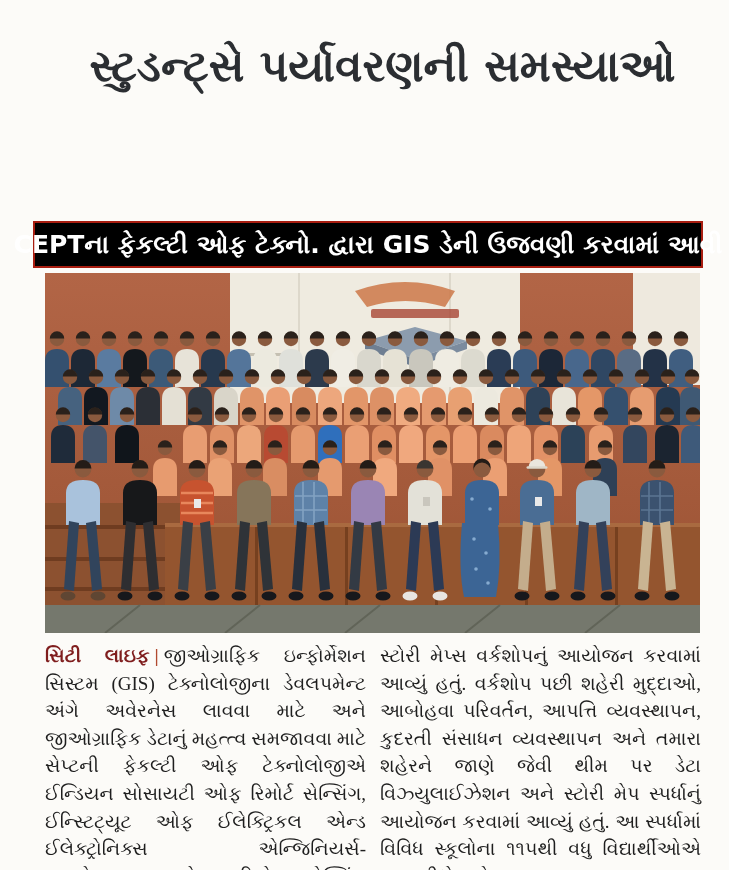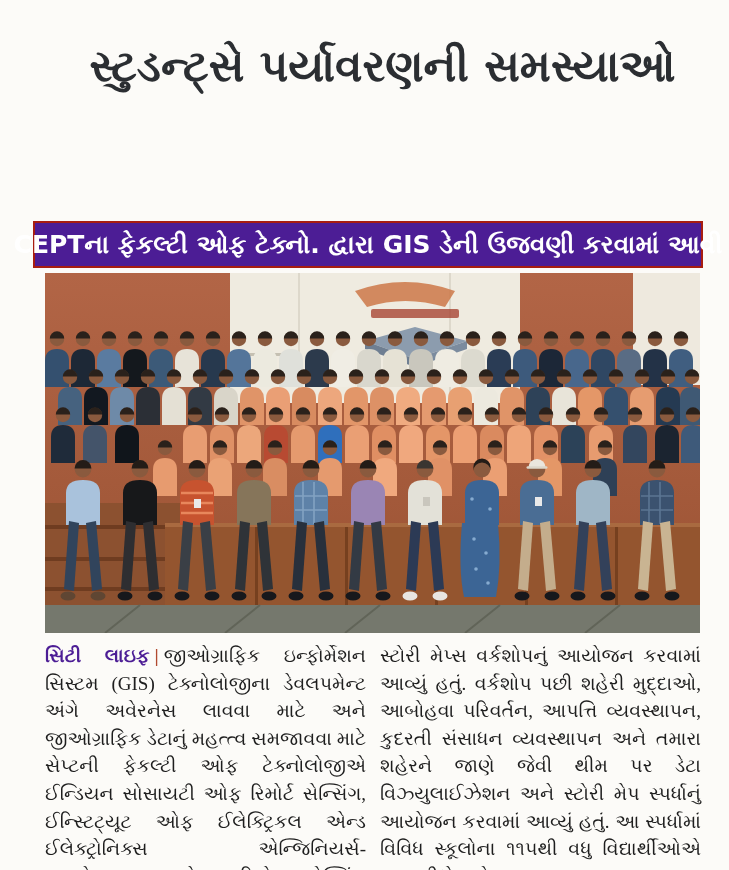--- a/index.html
+++ b/index.html
@@ -12,21 +12,21 @@
   .headline {
     position:absolute; top:16px; left:0; width:729px; margin:18px;
     text-align:center; font-family:"DejaVu Sans", sans-serif;
     font-weight:700; font-size:44px; line-height:64px;
     color:#2b2e32; letter-spacing:0;
   }
   .hl { display:block; }
   
   .banner {
     position:absolute; top:221px; left:33px; width:670px; height:47px;
-    background:#4c1d95; border:2px solid #a81d10; box-sizing:border-box;
+    background:#000000; border:2px solid #a81d10; box-sizing:border-box;
     display:flex; align-items:center; justify-content:center;
   }
   .banner-text {
     color:#ffffff; font-family:"DejaVu Sans", sans-serif;
     font-weight:700; font-size:25px; white-space:nowrap;
   }
   
   .photo {
     position:absolute; top:273px; left:45px; width:655px; height:360px;
     overflow:hidden; background:#a85c3d;
@@ -35,21 +35,21 @@
   
   .body-cols {
     position:absolute; top:642px; left:45px; width:656px;
     display:flex; gap:14px;
   }
   .col {
     width:321px; margin:0; text-align:justify;
     font-size:19px; line-height:27.6px; color:#1e1e1e;
     font-family:"Liberation Serif", serif;
   }
-  .byline { color:#4c1d95; font-weight:700;font-family:Liberation Serif, serif; }
+  .byline { color:#7f1d1d; font-weight:700;font-family:Liberation Serif, serif; }
   .byline-sep { color:#b14a30; font-weight:700; padding:0 5px; }
 </style>
 </head>
 <body>
 
 <div class="page">
 
   <h1 class="headline">
     <span class="hl">સ્ટુડન્ટ્સે પર્યાવરણની સમસ્યાઓ</span>
   </h1>

